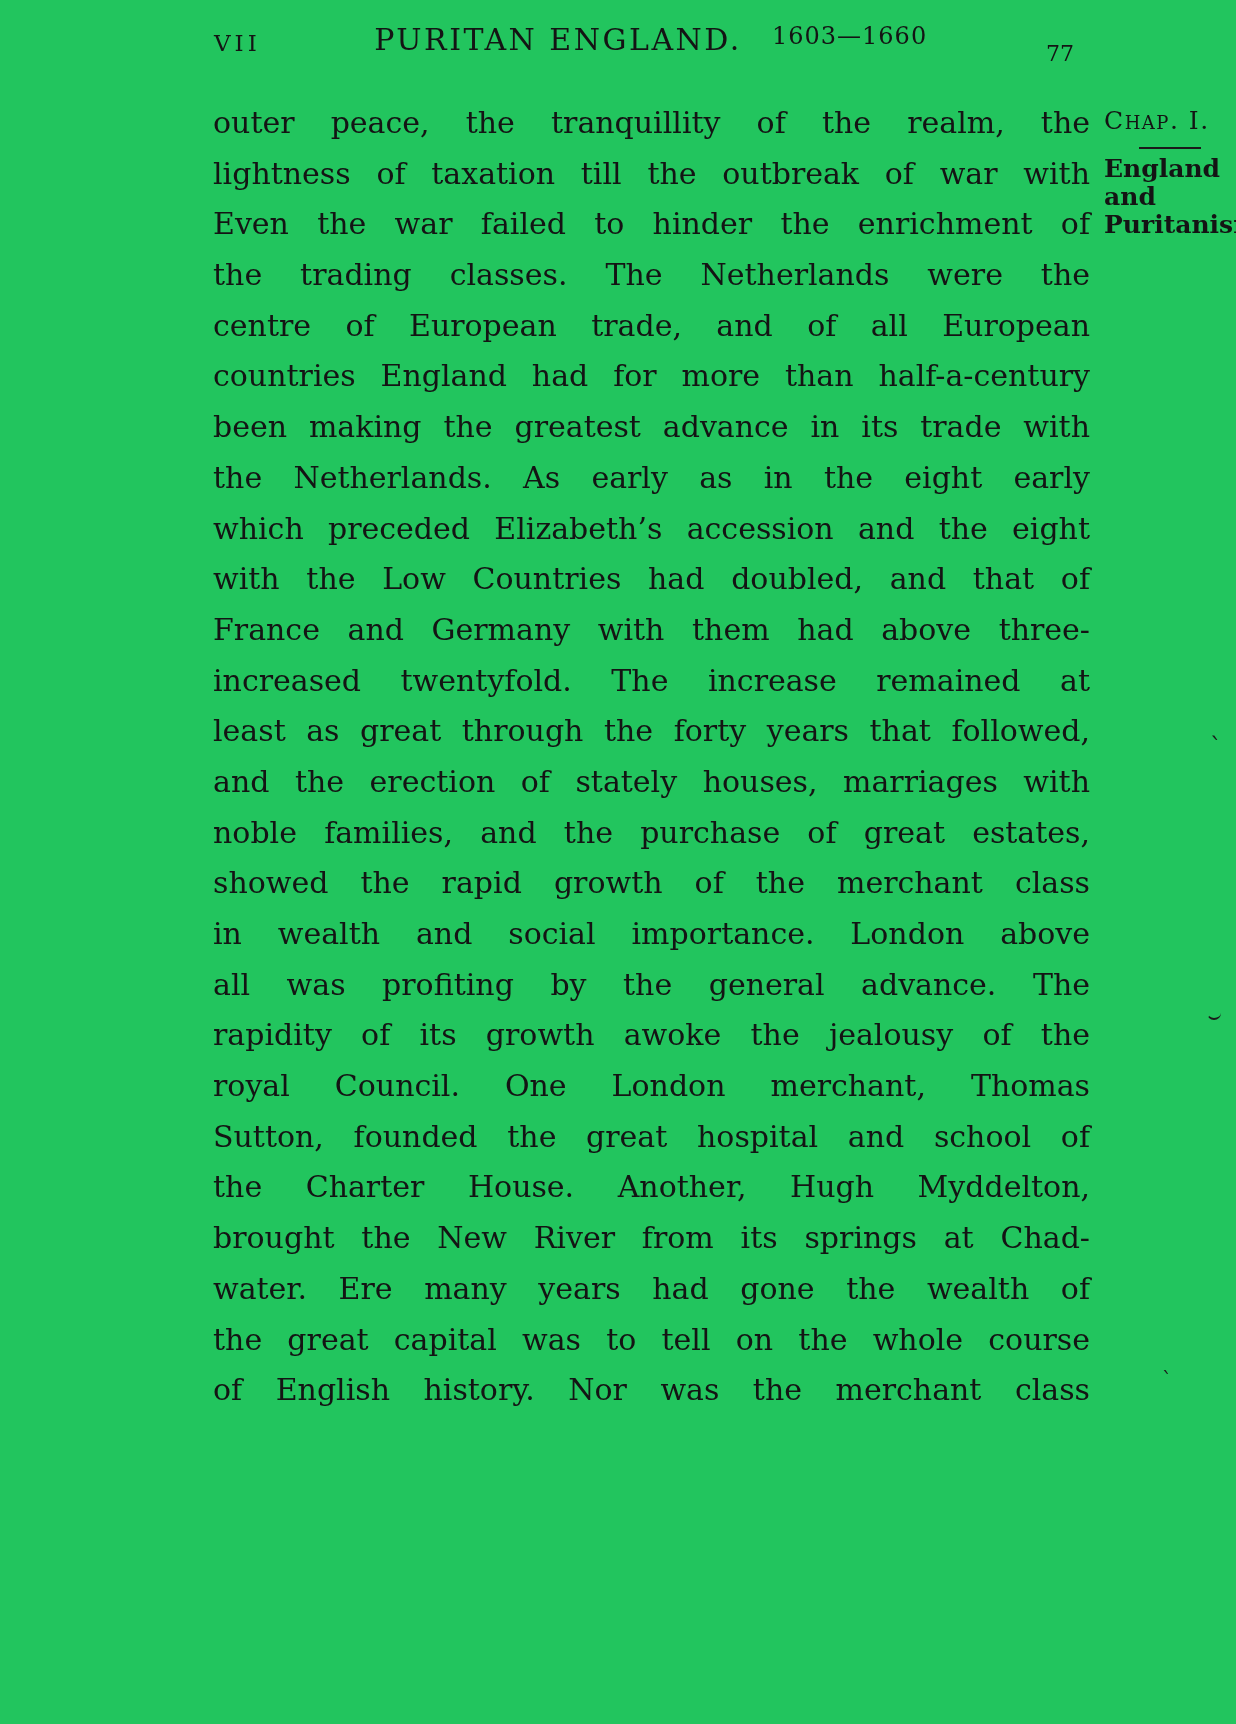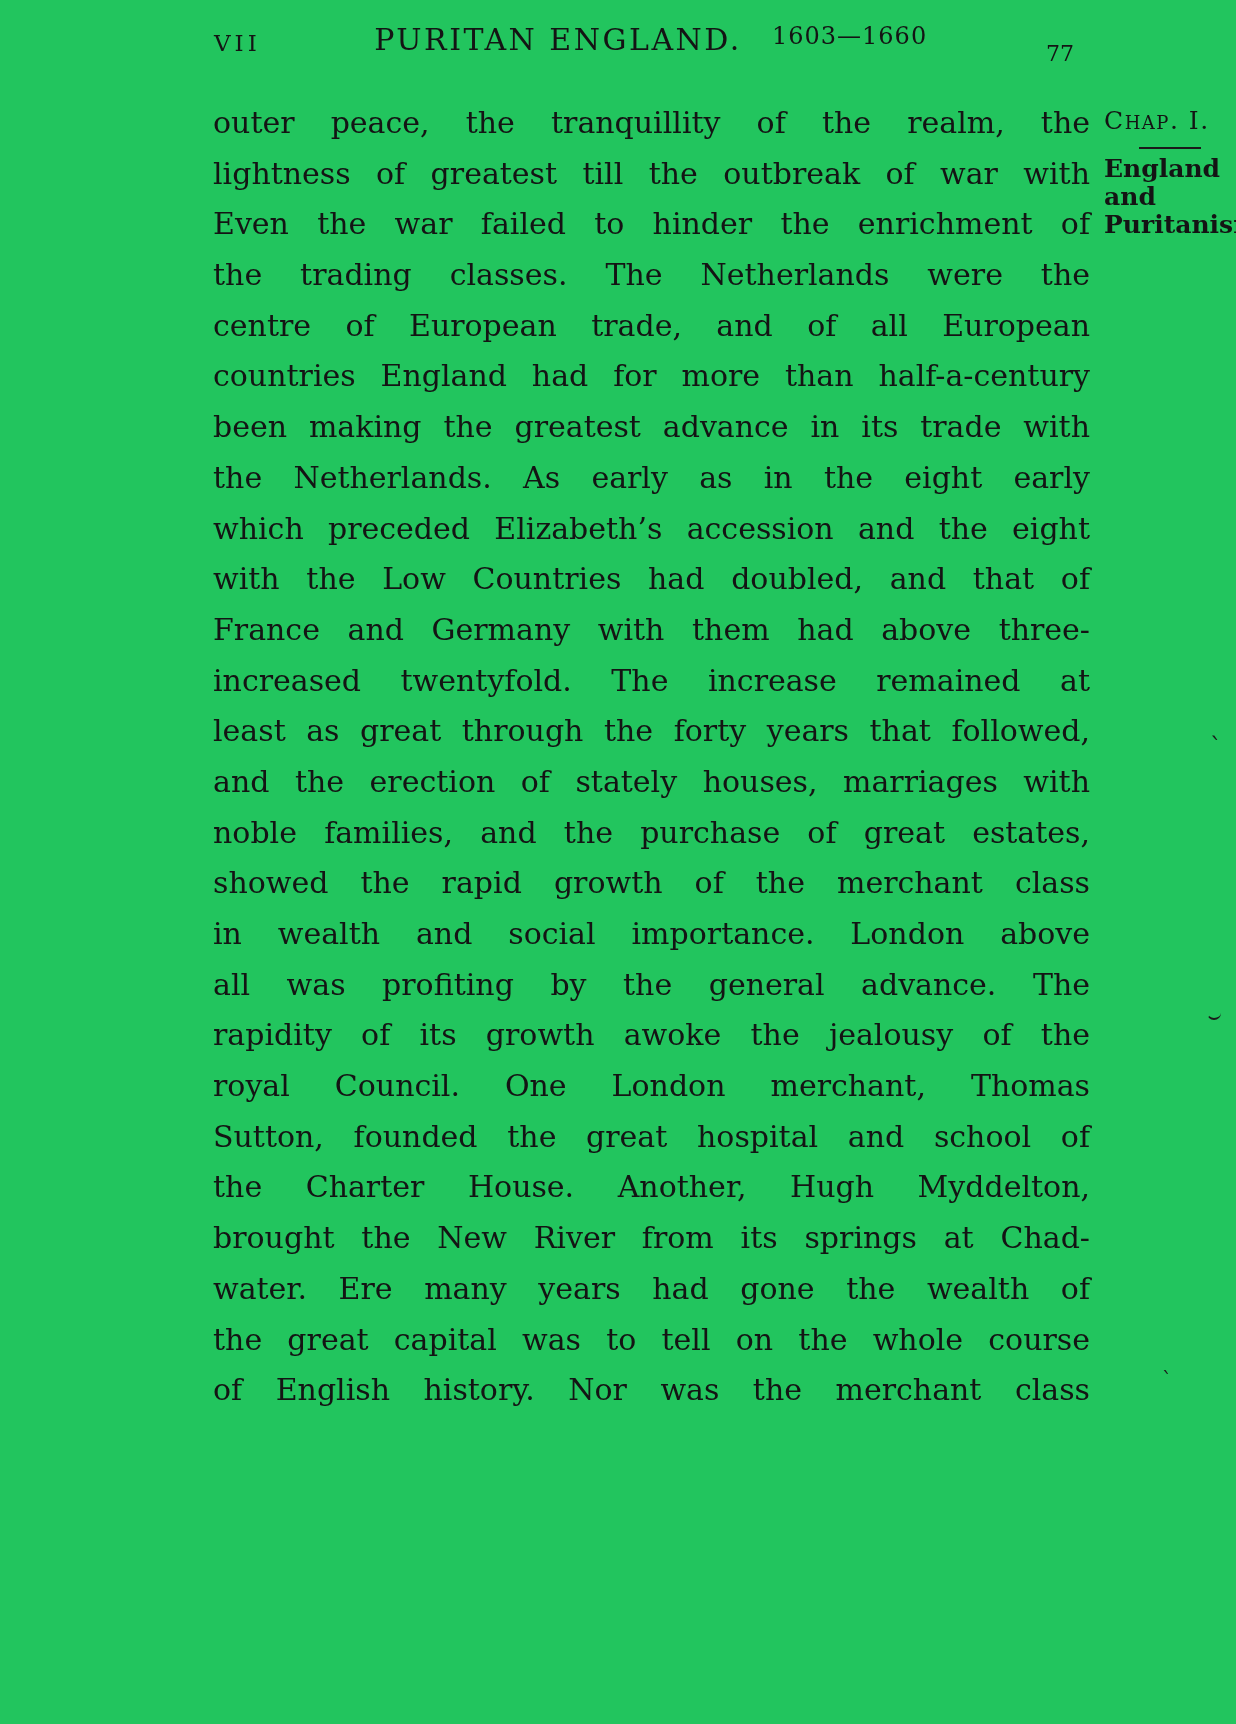--- a/index.html
+++ b/index.html
@@ -87,21 +87,21 @@
 
 <div class="page">
 
   <div class="runhead-numeral">VII</div>
   <div class="runhead-title">PURITAN ENGLAND.</div>
   <div class="runhead-dates">1603—1660</div>
   <div class="runhead-page">77</div>
 
   <div class="bodycol">
     <div class="bodyline">outer peace, the tranquillity of the realm, the</div>
-    <div class="bodyline">lightness of greatest till the outbreak of war with</div>
+    <div class="bodyline">lightness of taxation till the outbreak of war with</div>
     <div class="bodyline">Even the war failed to hinder the enrichment of</div>
     <div class="bodyline">the trading classes.  The Netherlands were the</div>
     <div class="bodyline">centre of European trade, and of all European</div>
     <div class="bodyline">countries England had for more than half-a-century</div>
     <div class="bodyline">been making the greatest advance in its trade with</div>
     <div class="bodyline">the Netherlands.  As early as in the eight early</div>
     <div class="bodyline">which preceded Elizabeth’s accession and the eight</div>
     <div class="bodyline">with the Low Countries had doubled, and that of</div>
     <div class="bodyline">France and Germany with them had above three-</div>
     <div class="bodyline">increased twentyfold.  The increase remained at</div>

